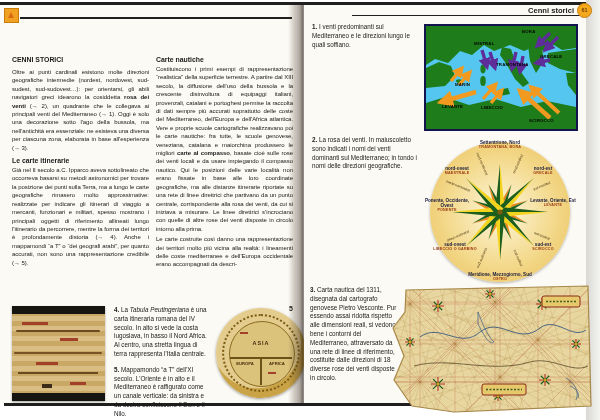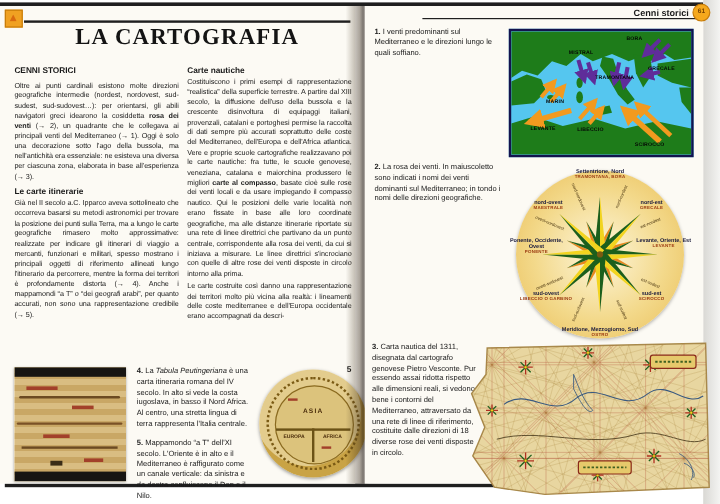--- a/index.html
+++ b/index.html
@@ -29,21 +29,20 @@
   <div class="abs rule" style="left:4px;top:403px;width:590px;height:2.5px;"></div>
 
   <div class="abs" style="left:586px;top:0;width:14px;height:420px;background:linear-gradient(to right,#d9d8d4,#f4f4f2);"></div>
 
   <div class="page" style="left:0;width:296px;">
 
     <div class="abs" style="left:4px;top:3px;width:13px;height:13px;background:#f0a122;border:1px solid #c87d0a;">
       <div class="abs" style="left:3px;top:3px;width:6px;height:6px;background:#d96a10;clip-path:polygon(50% 0,100% 100%,0 100%);"></div>
     </div>
     <div class="abs rule" style="left:20px;top:12px;width:272px;height:1.5px;"></div>
-    <div class="abs" style="left:20px;top:16px;width:272px;text-align:center;font-family:'Liberation Serif',serif;font-size:19px;font-weight:600;letter-spacing:1px;color:#141414;">LA CARTOGRAFIA</div>
 
     <div class="abs" style="left:12px;top:51px;width:137px;">
       <div style="font-size:6.9px;font-weight:bold;margin-bottom:5px;">CENNI STORICI</div>
       <p class="body-txt just" style="margin:0;">
         <span>Oltre ai punti cardinali esistono molte direzioni geografiche intermedie (nordest, nordovest, sud-sudest, sud-sudovest…): per orientarsi, gli abili navigatori greci idearono la cosiddetta </span><b>rosa dei venti</b><span> (→ 2), un quadrante che le collegava ai principali venti del Mediterraneo (→ 1). Oggi è solo una decorazione sotto l'ago della bussola, ma nell'antichità era essenziale: ne esisteva una diversa per ciascuna zona, elaborata in base all'esperienza (→ 3).</span>
       </p>
       <div class="subhead">Le carte itinerarie</div>
       <p class="body-txt just" style="margin:0;">Già nel II secolo a.C. Ipparco aveva sottolineato che occorreva basarsi su metodi astronomici per trovare la posizione dei punti sulla Terra, ma a lungo le carte geografiche rimasero molto approssimative: realizzate per indicare gli itinerari di viaggio a mercanti, funzionari e militari, spesso mostrano i principali oggetti di riferimento allineati lungo l'itinerario da percorrere, mentre la forma dei territori è profondamente distorta (→ 4). Anche i mappamondi “a T” o “dei geografi arabi”, per quanto accurati, non sono una rappresentazione credibile (→ 5).</p>
     </div>
 

